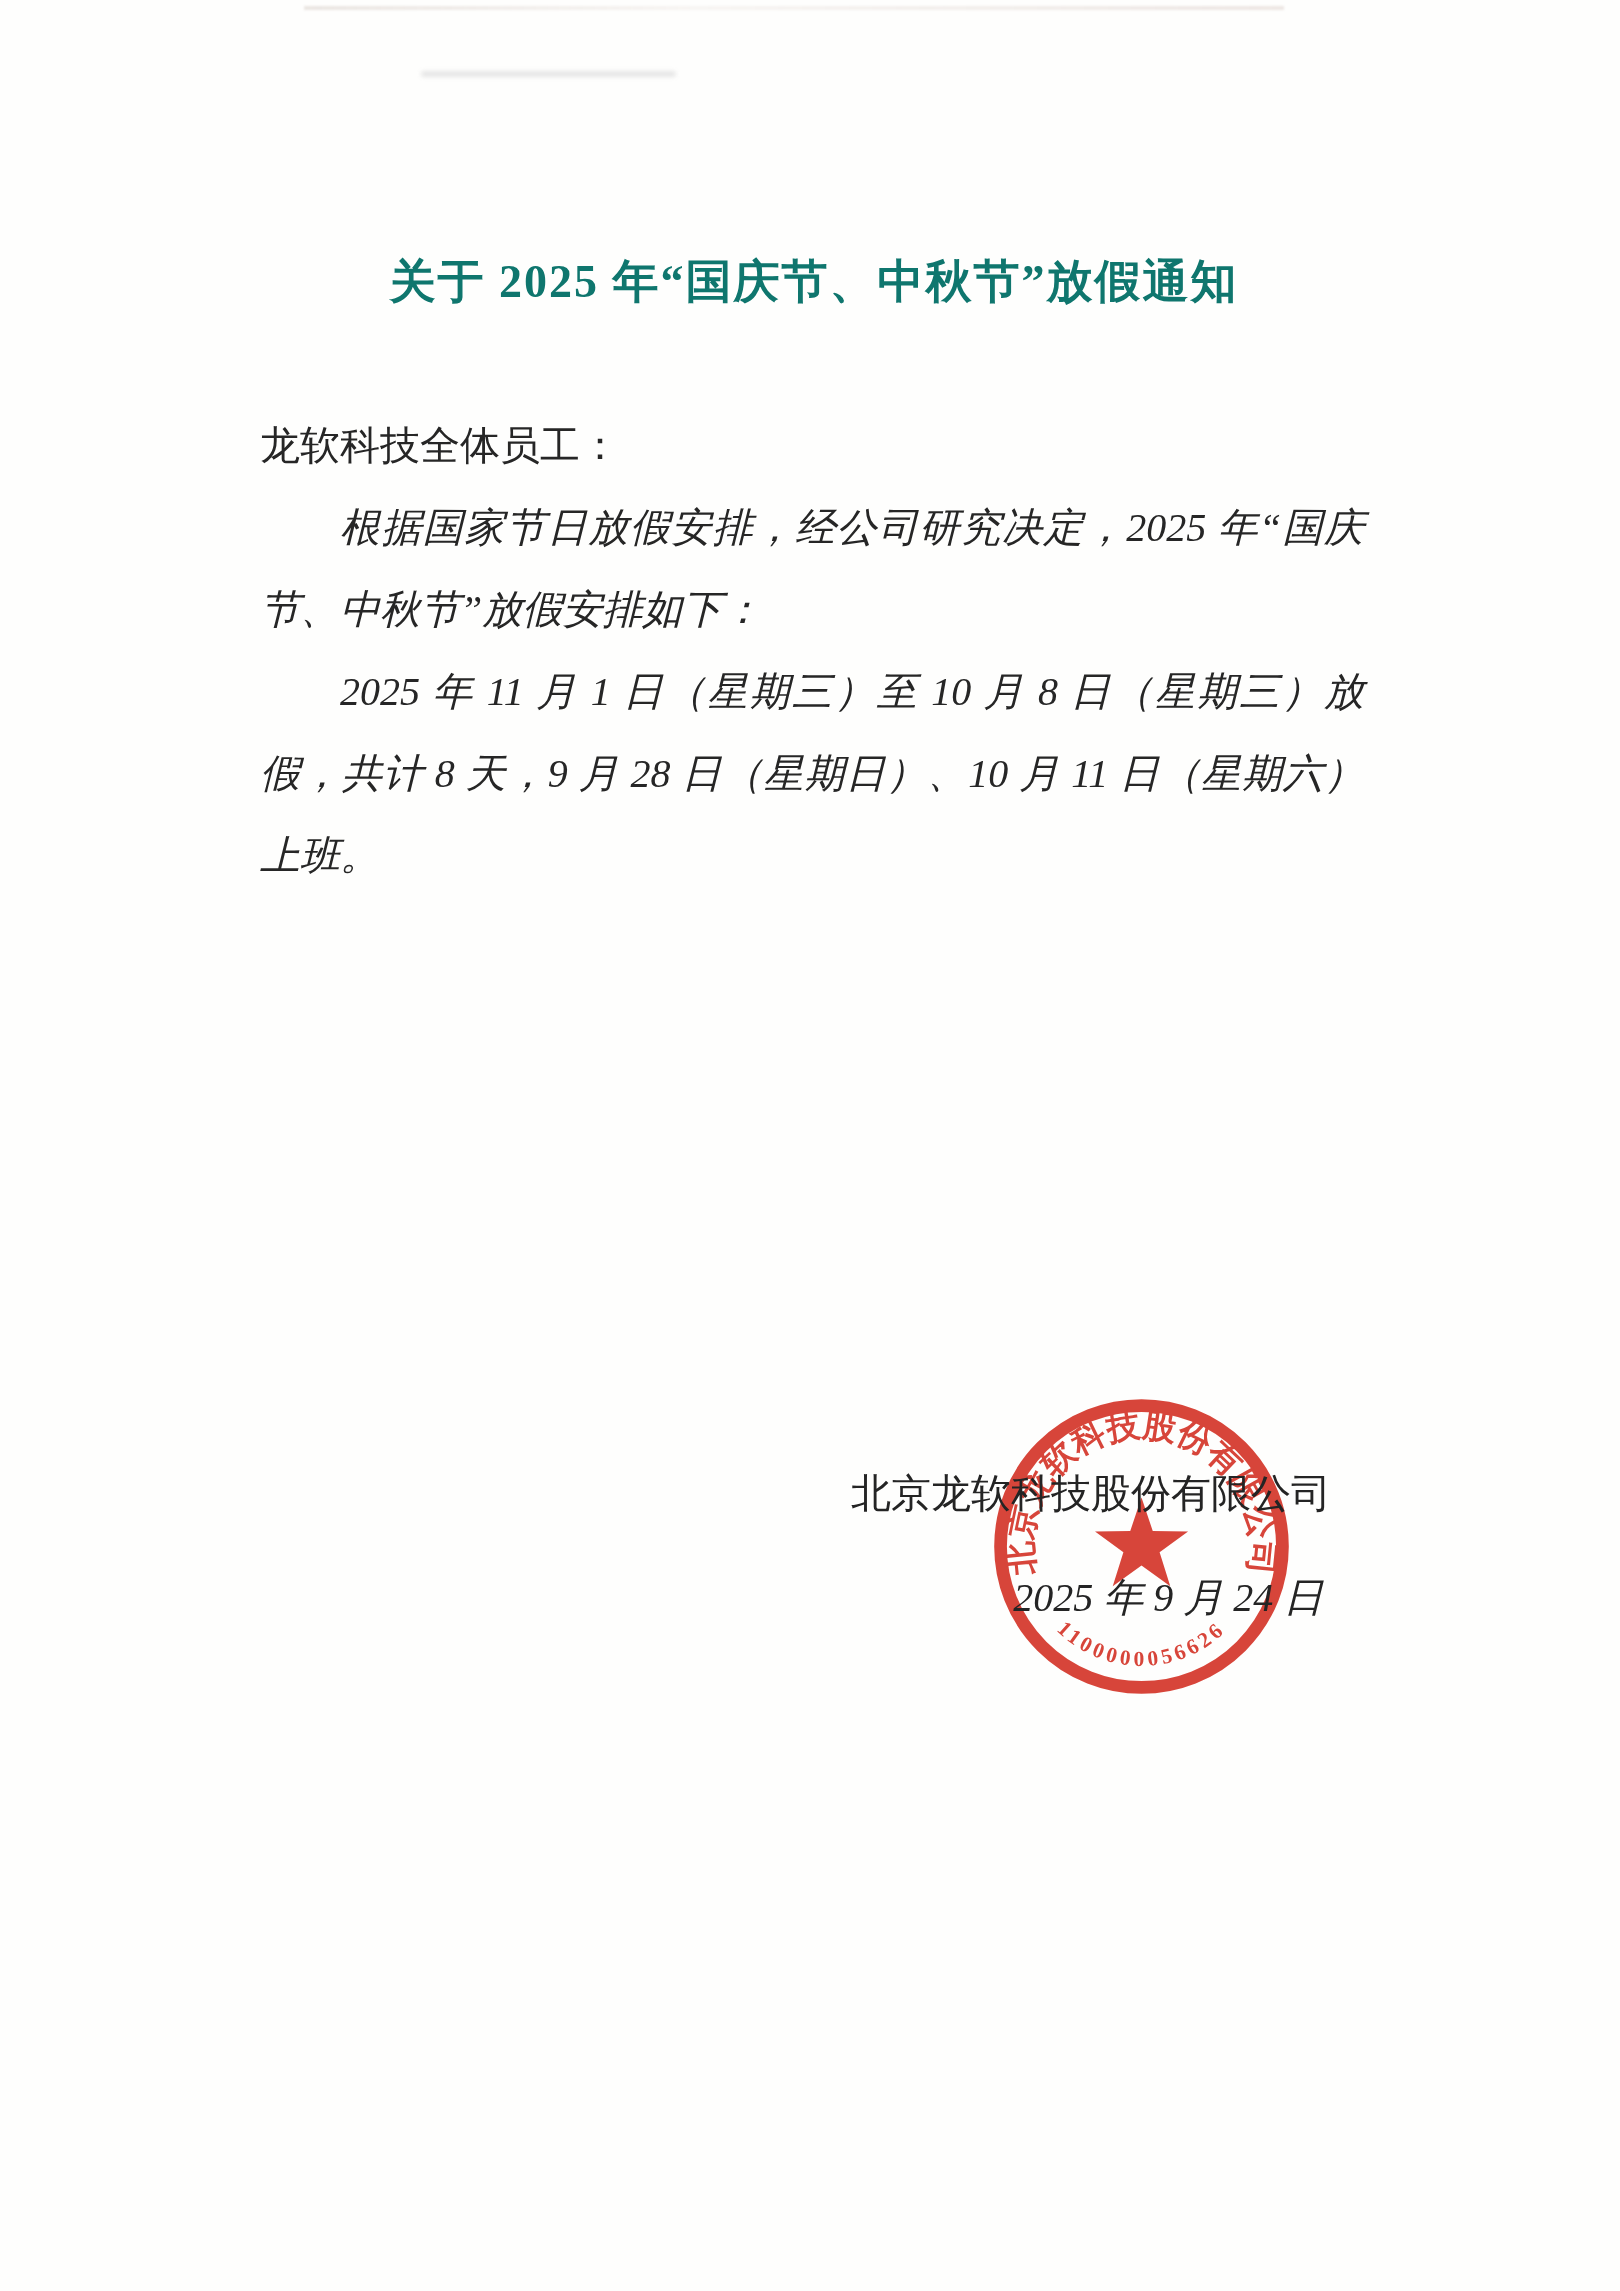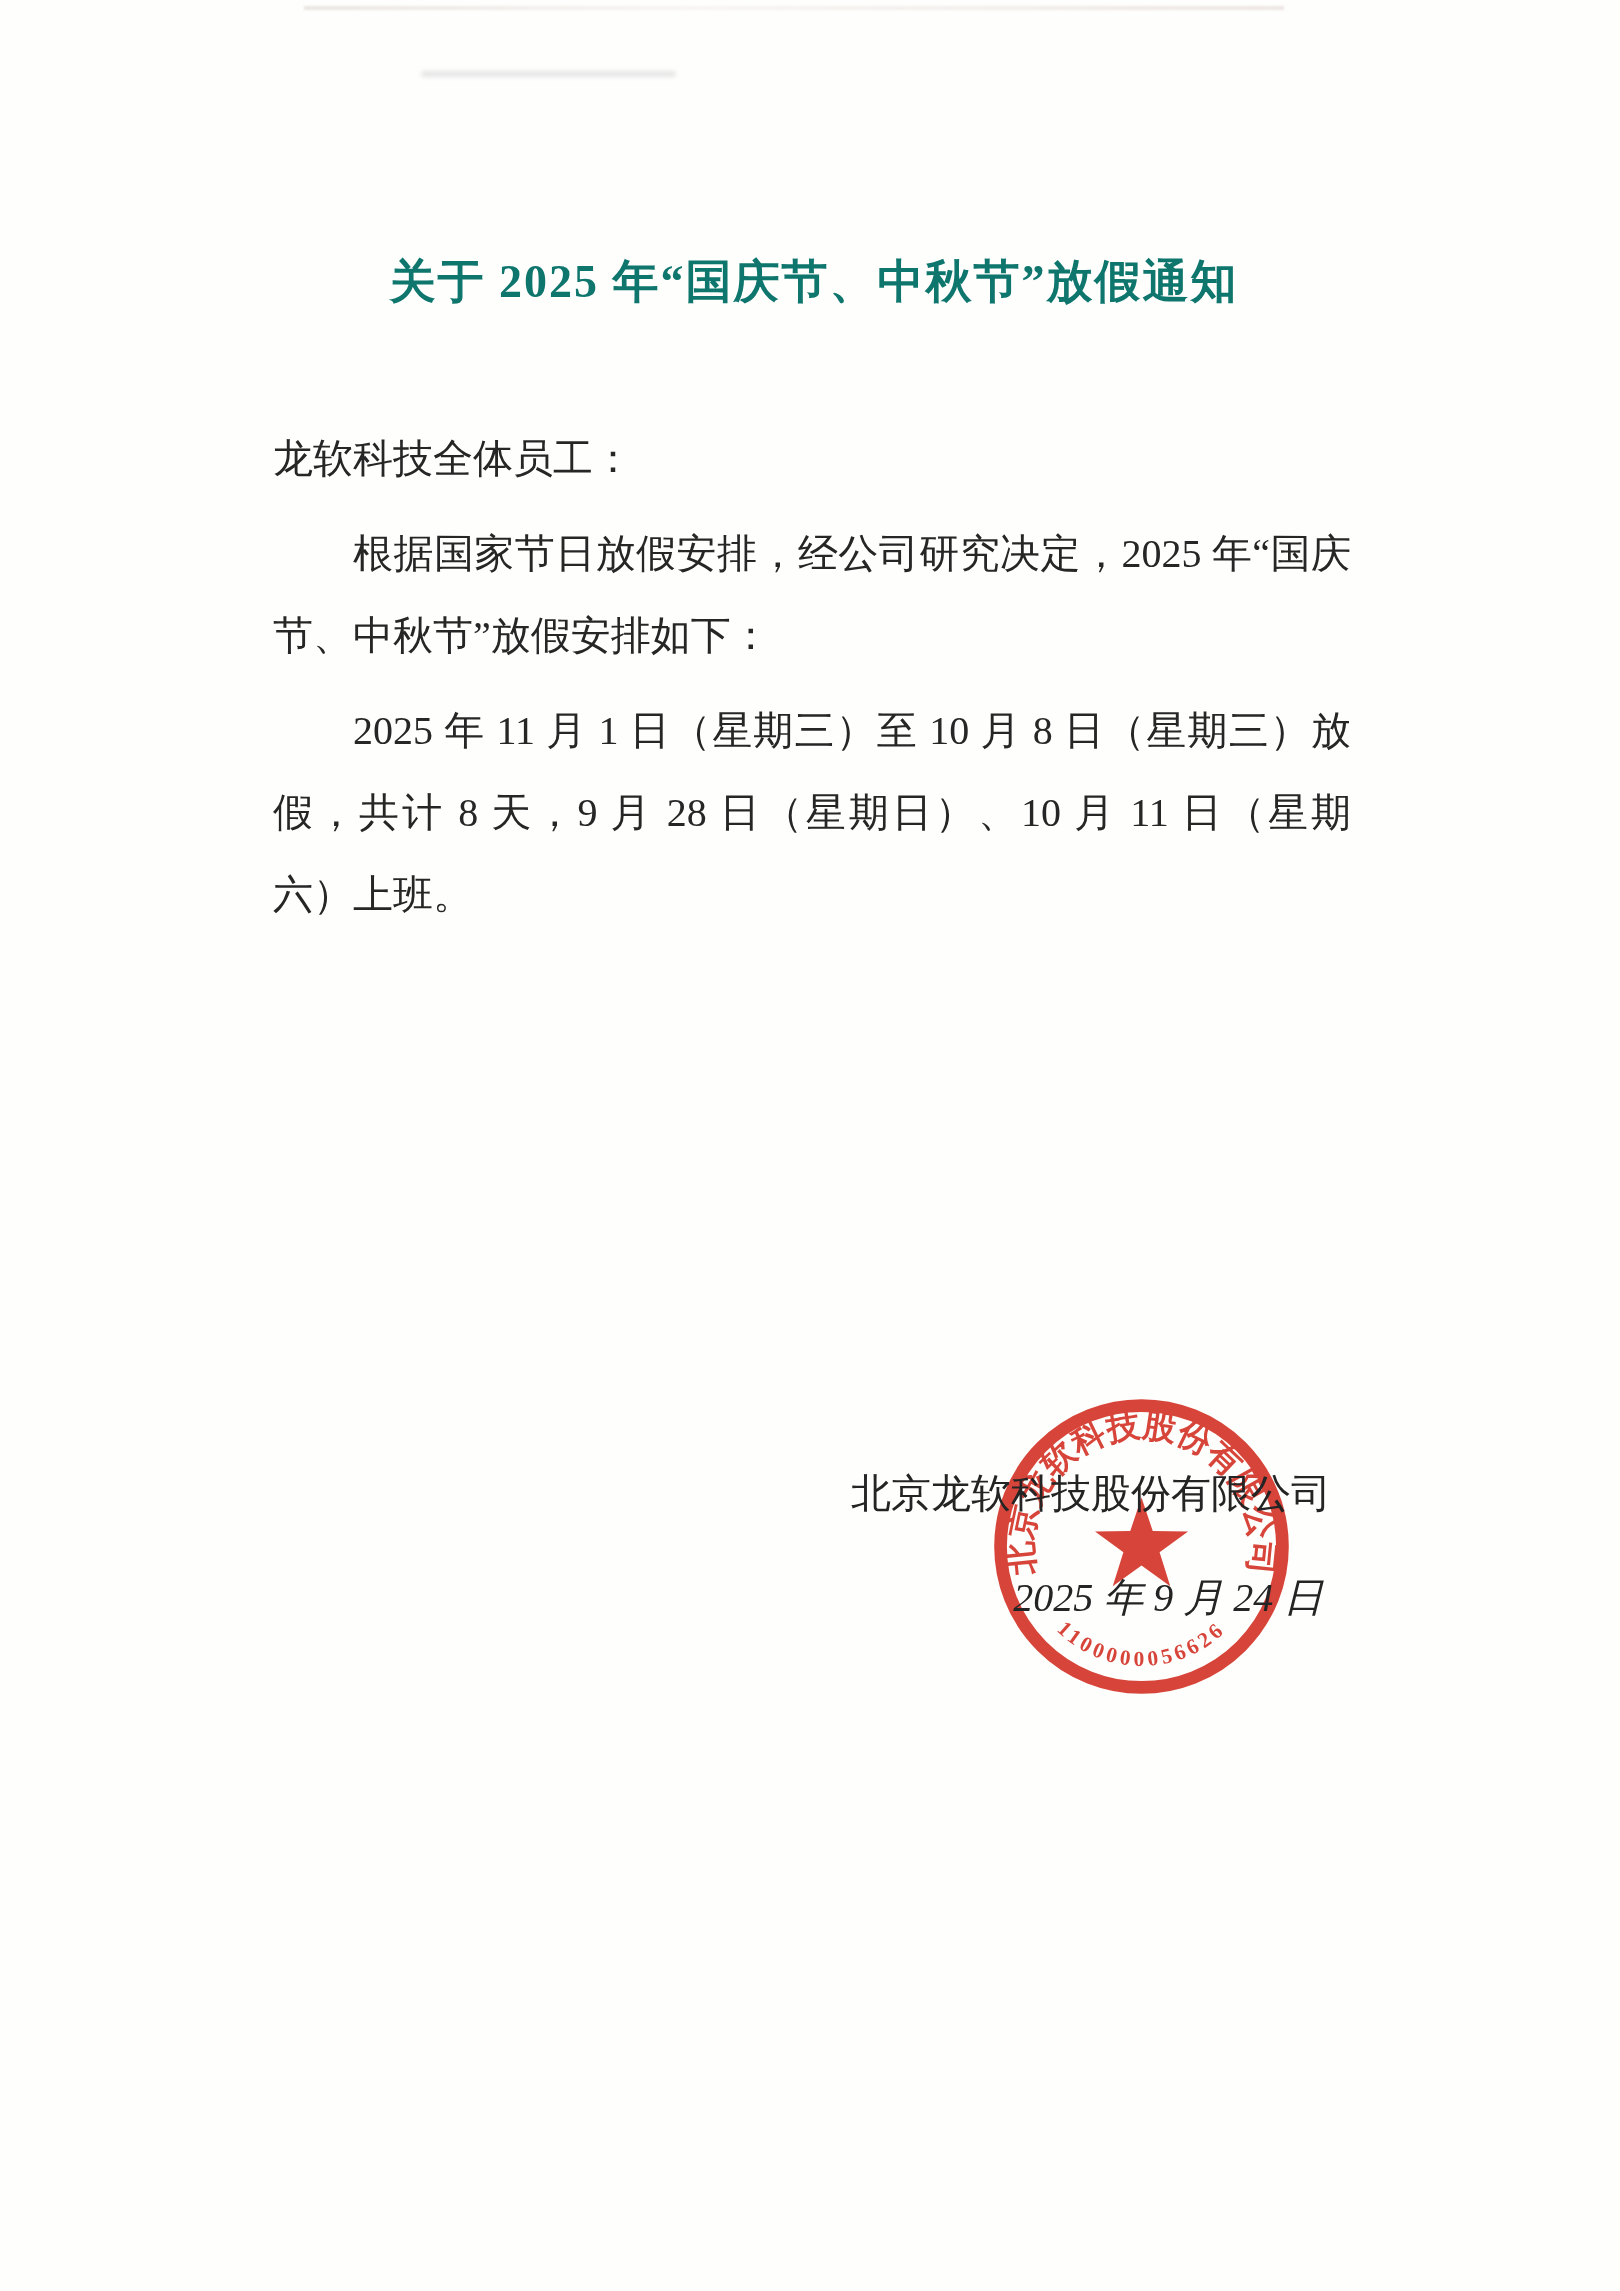--- a/index.html
+++ b/index.html
@@ -26,22 +26,22 @@
     position:absolute;top:247px;left:0;width:100%;
     text-align:center;
     font-size:46px;font-weight:bold;color:#0f766e;
     letter-spacing:2px;margin:4px;
   }
   .doc-body{
     position:absolute;top:405px;left:260px;width:1104px;
     font-size:40px;line-height:82px;
     text-align:justify;text-justify:inter-ideograph;
   }
-  .doc-body p{margin:13px;}
-  .indent{text-indent:2em;}
+  .doc-body p{margin:0;}
+  .indent{text-indent:2em;font-style:italic;}
   .signature{
     position:absolute;top:1466px;right:289px;
     text-align:right;z-index:3;
   }
   .signature .company{font-size:40px;color:#242424;}
   .signature .sig-date{font-size:40px;color:#242424;margin-top:49px;padding-right:7.8px;font-style:italic;}
   .seal{
     position:absolute;left:980px;top:1385px;width:323px;height:323px;
     z-index:2;opacity:.93;
   }

